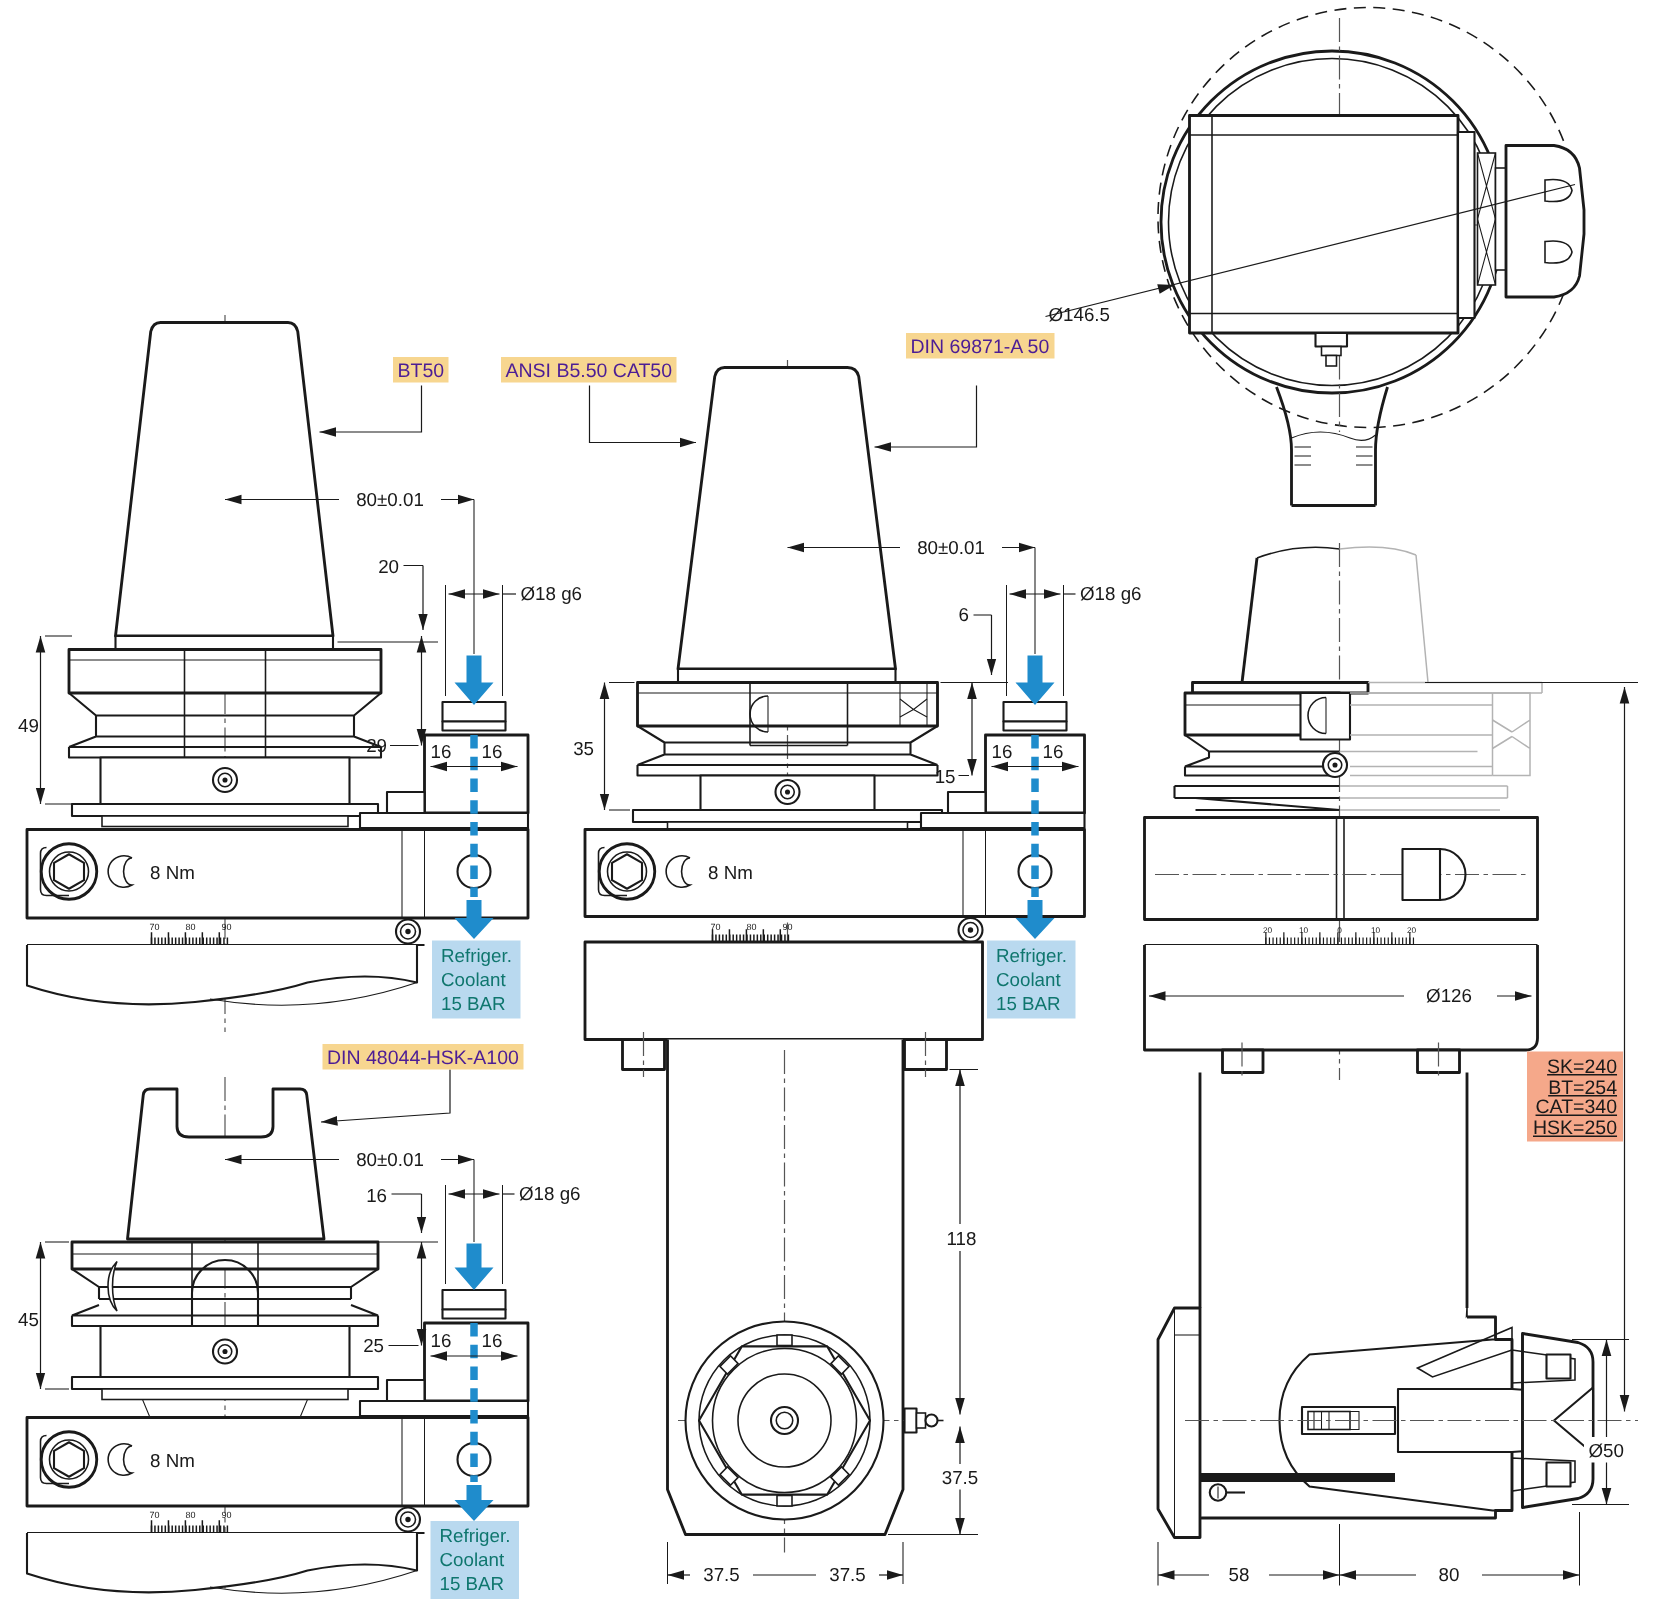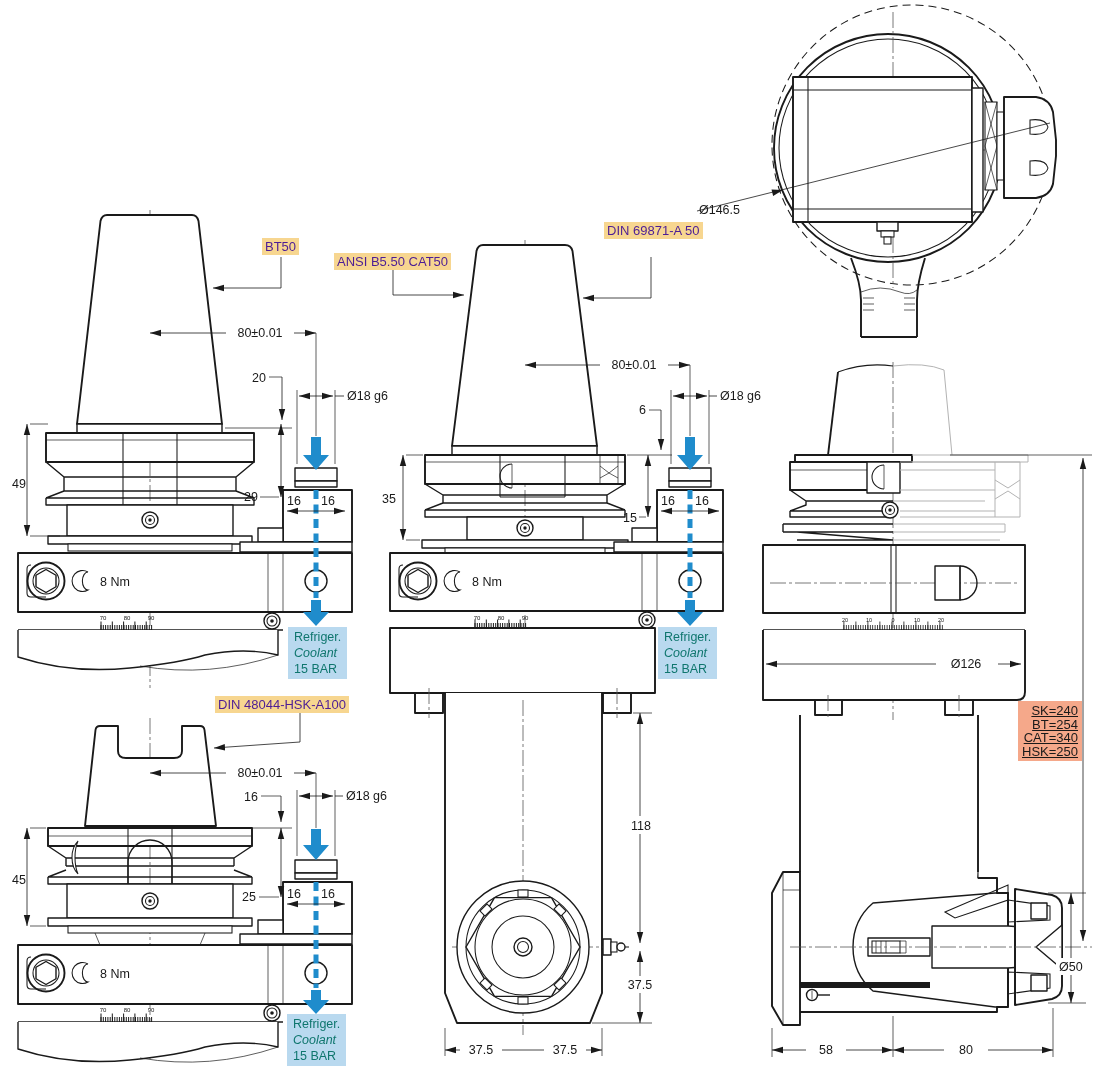--- a/index.html
+++ b/index.html
@@ -21,21 +21,21 @@
   text{font:12.5px "Liberation Sans",sans-serif;fill:#1a1a1a;}
   .tn{font-size:6px;}
   .tn2{font-size:5.5px;}
   .mid{text-anchor:middle;}
   .end{text-anchor:end;}
   
   .tag{position:absolute;background:#f7d690;color:#4c1d95;font-size:13px;
        line-height:17px;padding:0 3px;white-space:nowrap;}
   .coolant{position:absolute;background:#b9d9ef;color:#0f766e;font-size:12.5px;
        line-height:16px;padding:2px 6px;white-space:nowrap;}
-  .coolant .it{font-style:italic;}
+  .coolant .it{}
   .callout{position:absolute;background:#f5a88a;color:#1a1a1a;font-size:13px;
        line-height:13.5px;padding:3px 4px;text-align:right;white-space:nowrap;}
 </style>
 </head>
 <body>
 
 <div class="stage">
 <svg width="1104" height="1076" viewBox="0 0 1104 1076">
 <defs>
   <marker id="ar" markerWidth="12" markerHeight="8" refX="11" refY="4" orient="auto-start-reverse" markerUnits="userSpaceOnUse">
@@ -451,21 +451,21 @@
   <line x1="772" y1="1050" x2="806" y2="1050" class="dim" marker-start="url(#ar)"></line>
   <line x1="846" y1="1050" x2="893" y2="1050" class="dim" marker-end="url(#ar)"></line>
   <line x1="893" y1="1050" x2="944" y2="1050" class="dim" marker-start="url(#ar)"></line>
   <line x1="988" y1="1050" x2="1053" y2="1050" class="dim" marker-end="url(#ar)"></line>
   <text x="826" y="1054" class="mid">58</text>
   <text x="966" y="1054" class="mid">80</text>
 </g>
 </svg>
 
 <div class="tag" style="left:262px;top:238px;">BT50</div>
-<div class="tag" style="left:334px;top:253px;">ANSI B5.50 CAT50</div>
+<div class="tag" style="left:334px;top:238px;">ANSI B5.50 CAT50</div>
 <div class="tag" style="left:604px;top:222px;">DIN 69871-A 50</div>
 <div class="tag" style="left:215px;top:696px;">DIN 48044-HSK-A100</div>
 
 <div class="coolant" style="left:288px;top:627px;">
   <div>Refriger.</div>
   <div class="it">Coolant</div>
   <div>15 BAR</div>
 </div>
 <div class="coolant" style="left:658px;top:627px;">
   <div>Refriger.</div>

